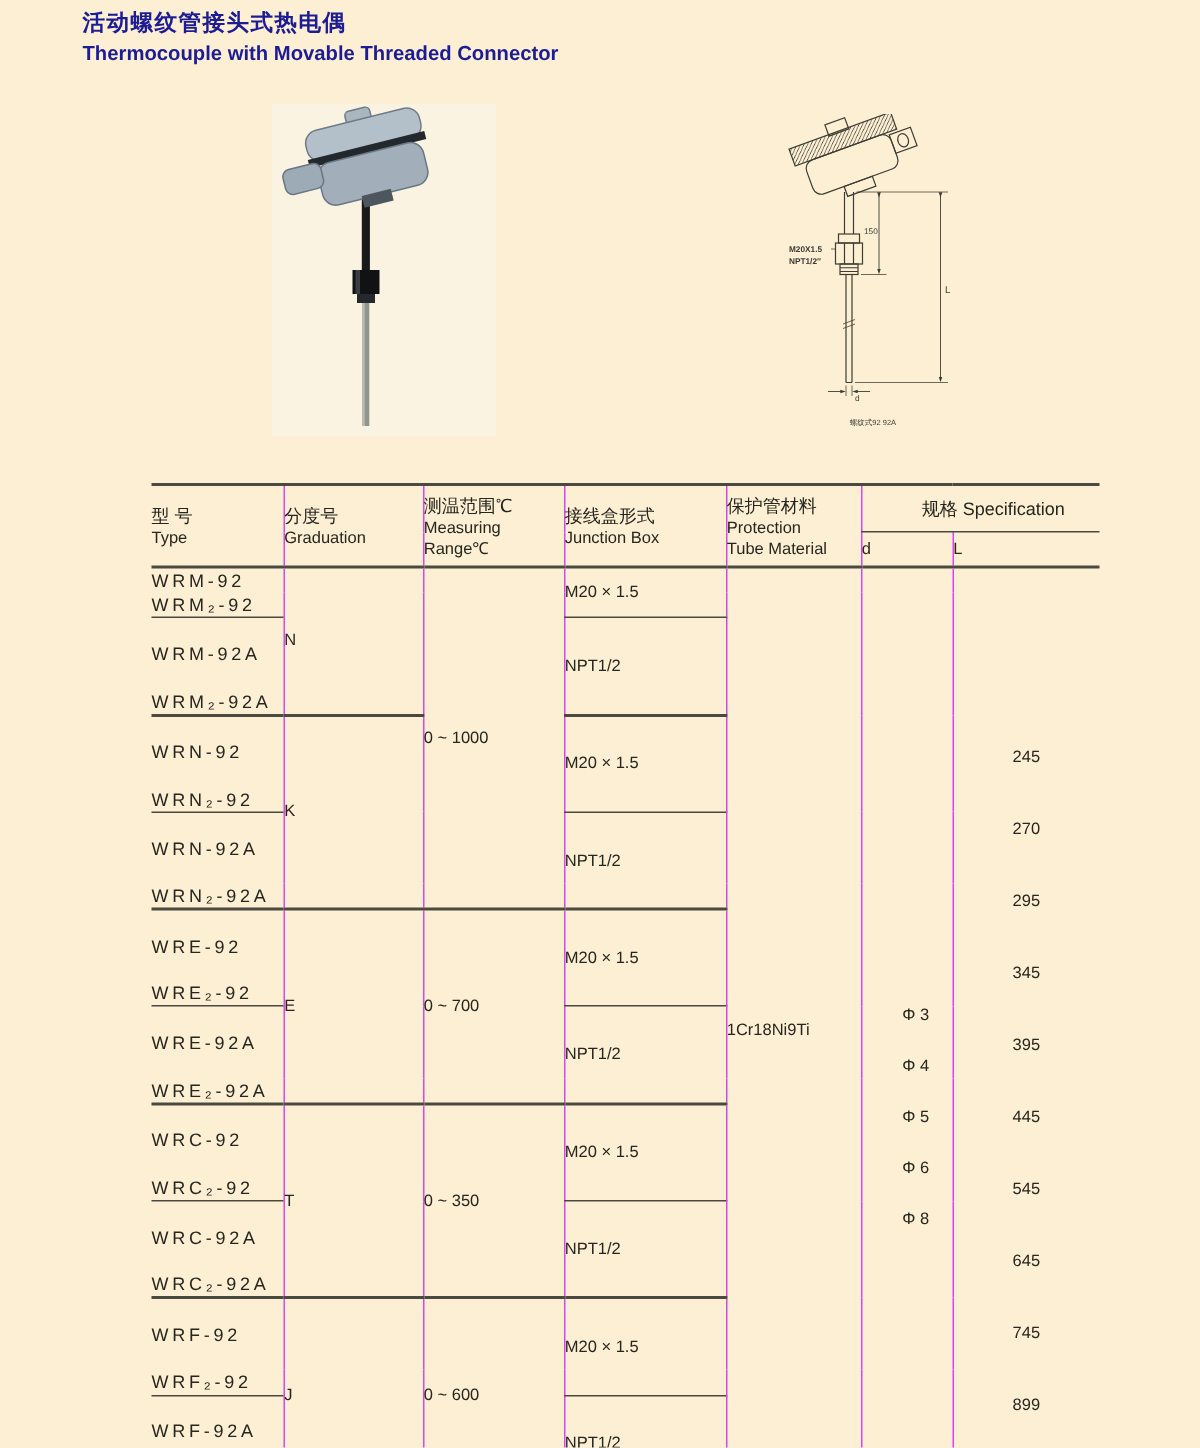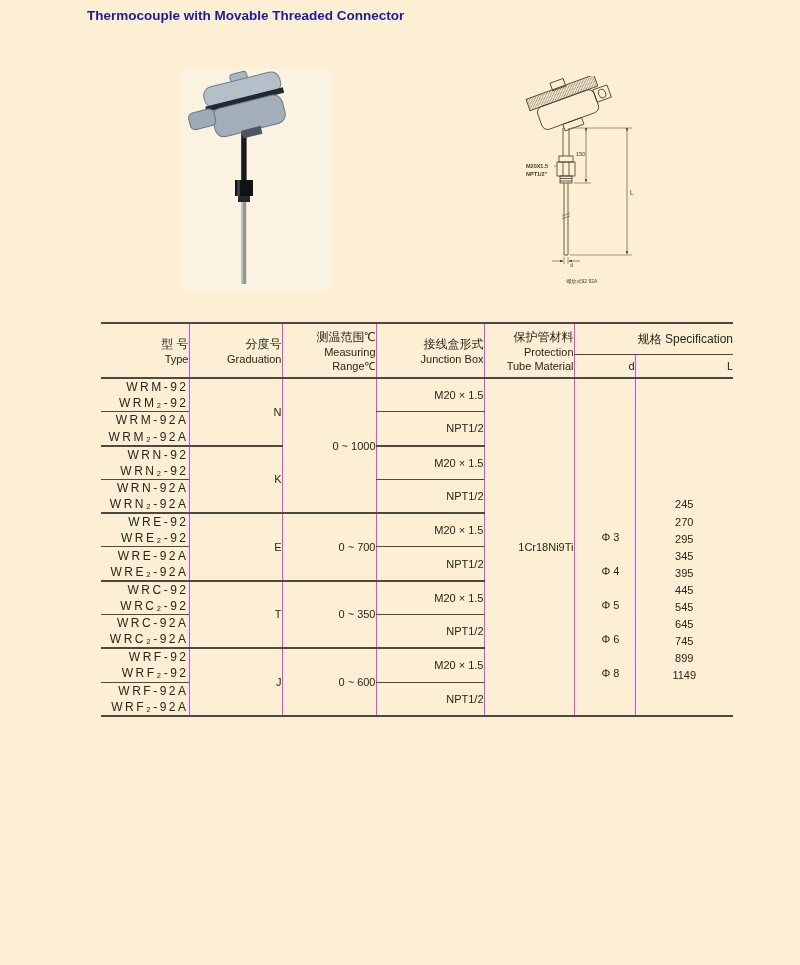--- a/index.html
+++ b/index.html
@@ -7,59 +7,60 @@
     width:800px;height:965px;
     background:#FCEFD3;
     font-family:"Liberation Sans", sans-serif;
     color:#26261e;
     position:relative;
     overflow:hidden;
   }
   
   .titles{position:absolute;left:55px;top:6px;}
   .title-zh{font-size:15px;font-weight:bold;color:#1c1c94;line-height:20px;letter-spacing:1px;}
-  .title-en{font-size:13.5px;font-weight:bold;color:#1c1c94;line-height:19px;margin-left:32px;}
+  .title-en{font-size:13.5px;font-weight:bold;color:#1c1c94;line-height:19px;}
   
   .photo{position:absolute;left:181px;top:69px;width:150px;height:222px;}
   .diagram{position:absolute;left:524px;top:76px;width:120px;height:215px;}
   svg{display:block;}
   
   table.spec{
     position:absolute;left:101px;top:322px;
     width:632px;border-collapse:collapse;table-layout:fixed;
     border-top:2px solid #4a4a40;border-bottom:2px solid #4a4a40;
     font-size:11px;color:#26261e;
   }
-  table.spec th, table.spec td{padding:0;font-weight:normal;vertical-align:middle;text-align:right;}
+  table.spec th, table.spec td{padding:0;font-weight:normal;vertical-align:middle;text-align:left;}
   
   .vl{border-left:1px solid #d946ef;}
   thead th{border-bottom:2px solid #4a4a40;}
   thead .h-zh{font-size:12px;line-height:16px;}
   thead .h-en{font-size:11px;line-height:14px;}
   thead tr.h1 th{height:30px;}
   thead tr.h2 th{height:22px;border-bottom:2px solid #4a4a40;}
   thead th.spec-top{border-bottom:1px solid #4a4a40;padding-left:40px;}
   tbody tr{height:16.9px;}
   td.t{
     text-align:left;padding-left:3px;letter-spacing:2.5px;
     font-size:12px;white-space:nowrap;
   }
   td.bb1{border-bottom:1px solid #4a4a40;}
   td.bb2{border-bottom:2px solid #4a4a40;}
   td.g,td.m,td.j,td.p{font-size:11px;margin-top:40px;}
   td.dcol,td.lcol{vertical-align:top;}
   .d-stack{padding-top:116px;padding-left:12px;}
   .d-stack div{height:34px;display:flex;align-items:center;justify-content:center;}
   .l-stack{padding-top:86px;}
-  .l-stack div{height:17.1px;display:flex;align-items:center;justify-content:center;}
+  .l-stack div{height:17.1px;display:flex;align-items:center;justify-content:center;margin-top:31px;}
 </style>
 </head>
 <body>
 
 <div class="titles">
+  <div class="title-zh">活动螺纹管接头式热电偶</div>
   <div class="title-en">Thermocouple with Movable Threaded Connector</div>
 </div>
 
 <div class="photo">
   <svg width="150" height="222" viewBox="0 0 150 222">
     <rect x="0" y="0" width="150" height="222" fill="#FBF3E1"></rect>
 
     <rect x="60.6" y="130" width="4.6" height="85" fill="#8f948c"></rect>
     <rect x="60.6" y="130" width="1.6" height="85" fill="#b7bbb2"></rect>
 

